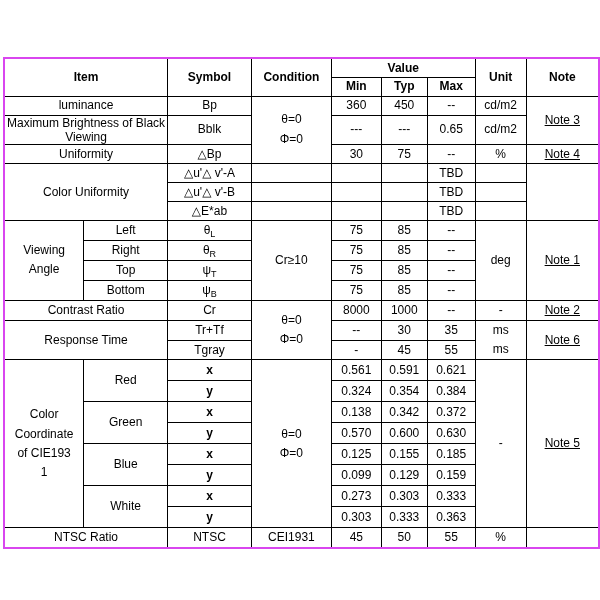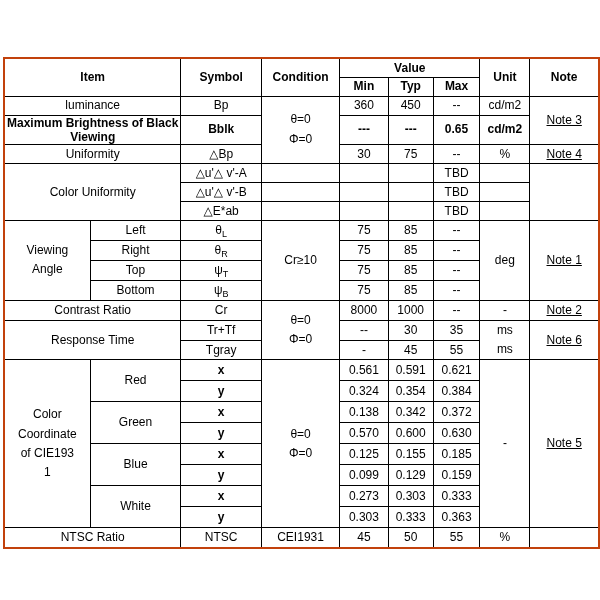--- a/index.html
+++ b/index.html
@@ -3,32 +3,32 @@
 <meta charset="utf-8">
 <style>
   html,body{margin:0;padding:0;}
   body{
     width:600px;height:600px;background:#ffffff;overflow:hidden;
     font-family:"Liberation Sans", sans-serif;color:#000;position:relative;
   }
   table.spec{
     position:absolute;left:3px;top:57px;
     border-collapse:collapse;table-layout:fixed;
-    border:2px solid #c2410c;
+    border:2px solid #d946ef;
   }
   .spec th,.spec td{
     border:1px solid #000;
     font-size:12px;line-height:1.2;
     text-align:center;vertical-align:middle;
     padding:0 2px;overflow:hidden;
   }
   .spec th{font-weight:bold;}
   .rh-h{height:19px;}   
   .rh-s{height:19px;}   
-  .rh-b{height:29px;font-weight:bold;}   
+  .rh-b{height:29px;}   
   .rh-v{height:20px;}   
   .rh-k{height:20px;margin-left:9px;}   
   .rh-r{height:19px;}   
   .rh-c{height:21px;}   
   .rh-n{height:20px;}   
   .lines-loose div{line-height:1.6;}
   .lines-tight div{line-height:1.18;}
   .small{font-size:11px;}
   .nowrap{white-space:nowrap;}
   .bold{font-weight:bold;}

